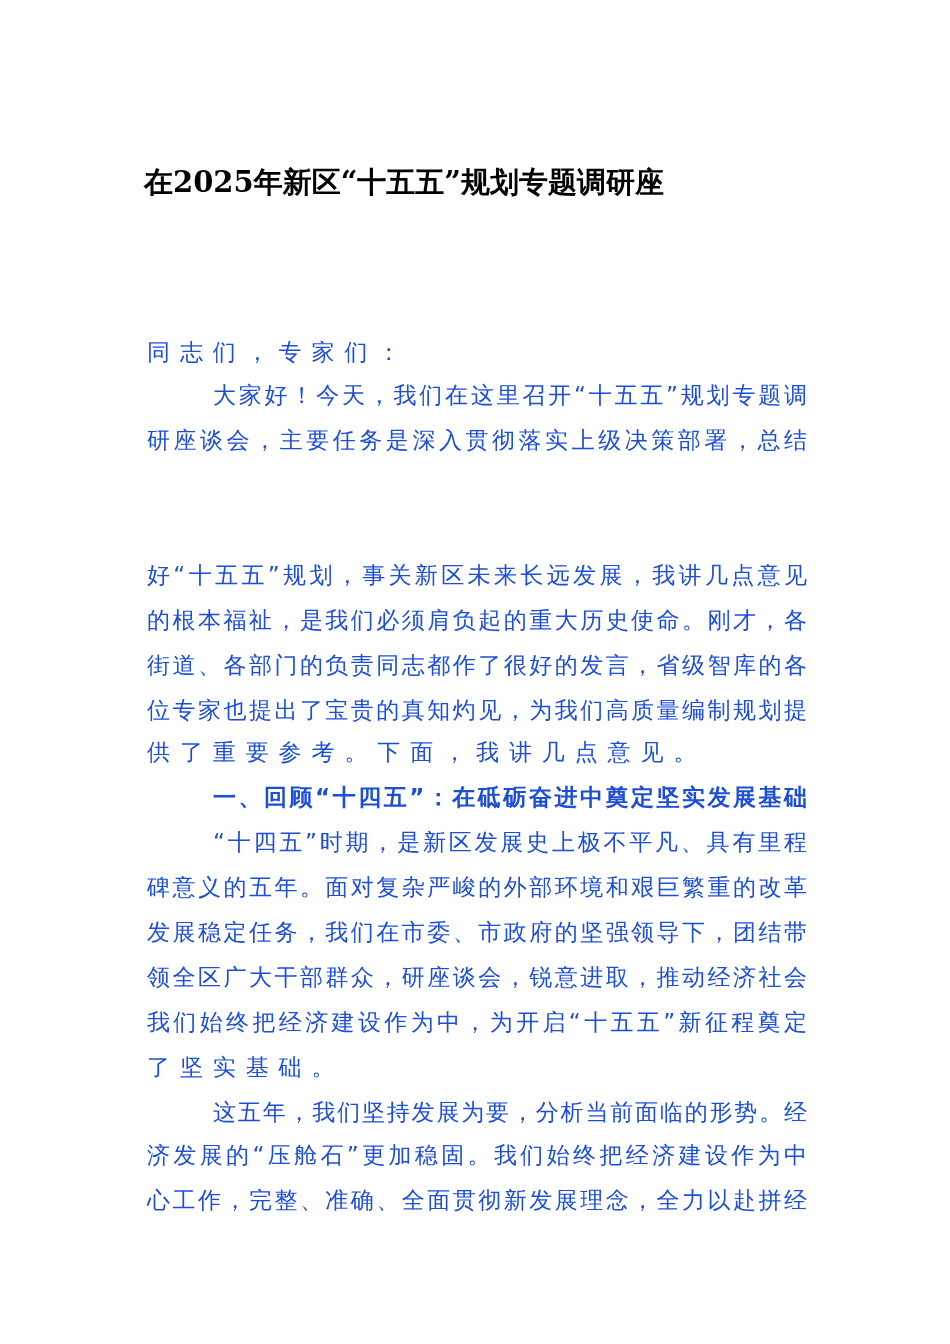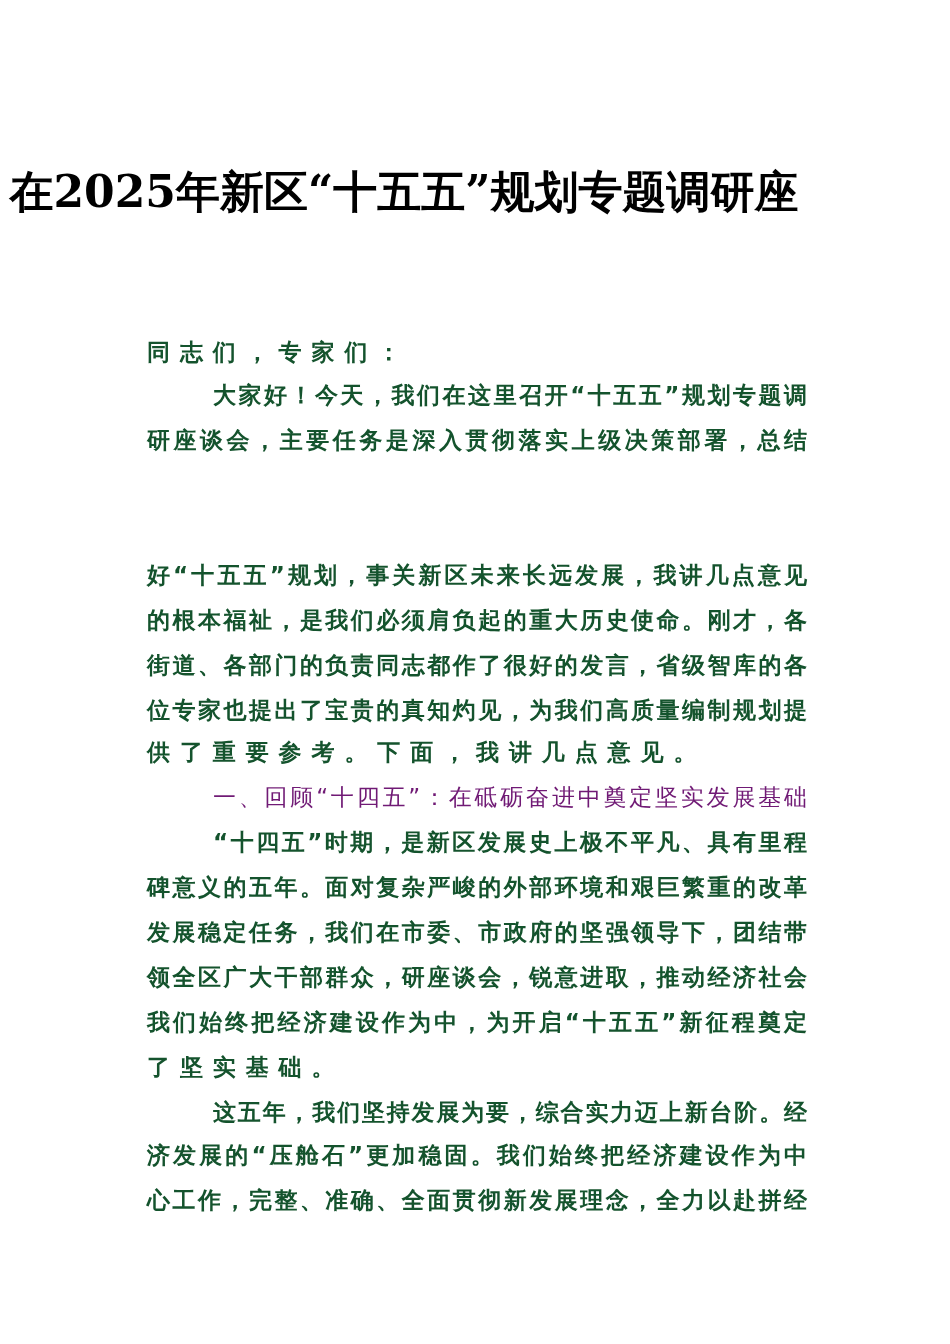--- a/index.html
+++ b/index.html
@@ -1,28 +1,28 @@
 <!DOCTYPE html>
 <html><head>
 <meta charset="utf-8">
 <style>
   html, body { margin:0; padding:0; background:#ffffff; }
   body { width:950px; height:1344px; position:relative; overflow:hidden; }
   .page { position:absolute; left:0; top:0; width:950px; height:1344px; background:#fff; }
   .title { position:absolute; left:0; width:808px; text-align:center;
     font-family:"DejaVu Serif","Liberation Serif",serif; font-weight:bold;
-    font-size:44px; color:#000; letter-spacing:0px; white-space:nowrap; }
+    font-size:29px; color:#000; letter-spacing:0px; white-space:nowrap; }
   .t1 { top:163px; }
   .t2 { top:228px; }
   .line { position:absolute; left:147px; width:660px; height:45px; line-height:45px;
-    font-family:"DejaVu Sans","Liberation Sans",sans-serif; font-size:23px; color:#14532d;
-    white-space:nowrap; letter-spacing:9.9px;font-weight:bold; }
+    font-family:"DejaVu Sans","Liberation Sans",sans-serif; font-size:23px; color:#1d4ed8;
+    white-space:nowrap; letter-spacing:9.9px; }
   .line.just { text-align:justify; text-align-last:justify; letter-spacing:0; }
   .line.indent { left:213px; width:594px; }
-  .heading { font-weight:normal; color:#701a75; }
+  .heading { font-weight:bold; color:#1d4ed8; }
 </style>
 </head>
 <body>
 
 <div class="page">
   <div class="title t1">在2025年新区“十五五”规划专题调研座</div>
 
   <div class="line" style="top:330px;">同志们，专家们：</div>
 
   <div class="line just indent" style="top:373px;">大家好！今天，我们在这里召开“十五五”规划专题调</div>
@@ -35,16 +35,16 @@
 
   <div class="line just indent heading" style="top:775px;">一、回顾“十四五”：在砥砺奋进中奠定坚实发展基础</div>
 
   <div class="line just indent" style="top:820px;">“十四五”时期，是新区发展史上极不平凡、具有里程</div>
   <div class="line just" style="top:865px;">碑意义的五年。面对复杂严峻的外部环境和艰巨繁重的改革</div>
   <div class="line just" style="top:910px;">发展稳定任务，我们在市委、市政府的坚强领导下，团结带</div>
   <div class="line just" style="top:955px;">领全区广大干部群众，研座谈会，锐意进取，推动经济社会</div>
   <div class="line just" style="top:1000px;">我们始终把经济建设作为中，为开启“十五五”新征程奠定</div>
   <div class="line" style="top:1045px;">了坚实基础。</div>
 
-  <div class="line just indent" style="top:1090px;">这五年，我们坚持发展为要，综合实力迈上新台阶。经</div>
+  <div class="line just indent" style="top:1090px;">这五年，我们坚持发展为要，分析当前面临的形势。经</div>
   <div class="line just" style="top:1133px;">济发展的“压舱石”更加稳固。我们始终把经济建设作为中</div>
   <div class="line just" style="top:1178px;">心工作，完整、准确、全面贯彻新发展理念，全力以赴拼经</div>
 </div>
 
 </body></html>

